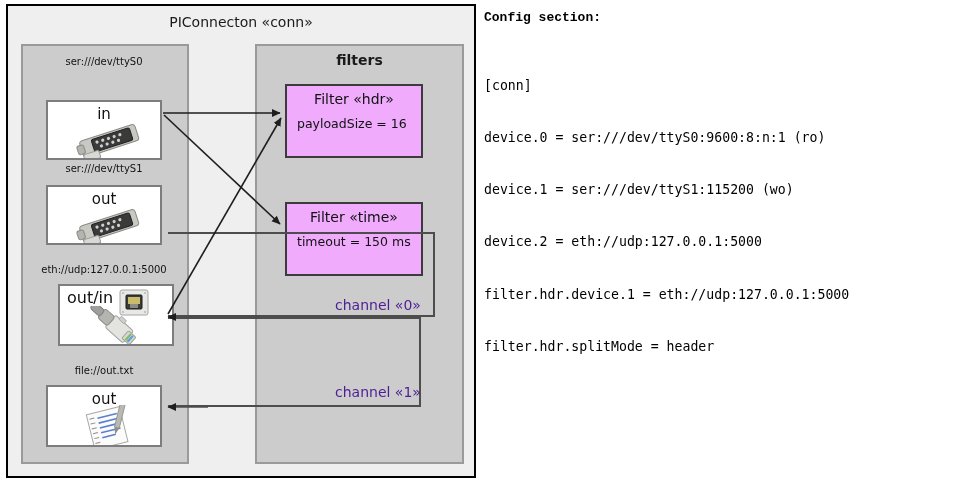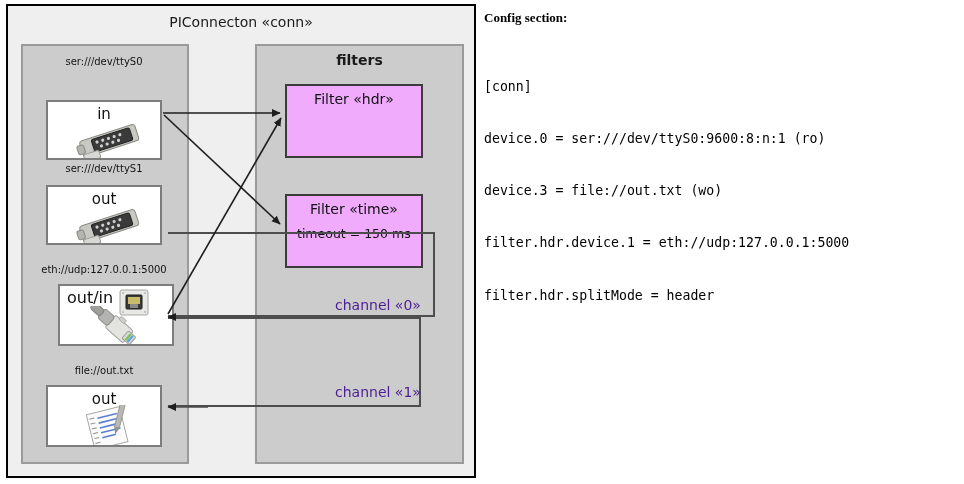--- a/index.html
+++ b/index.html
@@ -82,21 +82,21 @@
 
   
   .icon { position: absolute; }
 
   
   .config {
     position: absolute; left: 484px; top: 6px;
     width: 476px; height: 470px;
   }
   .config-head {
-    font-family: Liberation Serif, serif;
+    font-family: Liberation Mono, monospace;
     font-size: 13px; font-weight: bold; color: #000;
     margin: 4px 0 0 0;
   }
   .config-body {
     font-family: "DejaVu Sans Mono", monospace;
     font-size: 13.2px; color: #000;
     line-height: 17.4px;
     margin-top: 17px;
     white-space: pre;
   }
@@ -216,24 +216,25 @@
             <rect x="38" y="-4" width="5" height="28" fill="#b9b9b4" stroke="#8e8e8a" stroke-width="0.8"></rect>
             <polygon points="38,24 43,24 40.5,31" fill="#8e8e8a"></polygon>
           </g>
         </g>
       </svg>
     </div>
 
     <div class="filt-box" style="left:277px; top:78px; width:138px; height:74px;">
       <div class="filt-title">Filter «hdr»</div>
       <div class="filt-props">
+        <div>payloadSize = 16</div>
       </div>
     </div>
 
-    <div class="filt-box" style="left:277px; top:188px; width:138px; height:74px;">
+    <div class="filt-box" style="left:277px; top:196px; width:138px; height:74px;">
       <div class="filt-title">Filter «time»</div>
       <div class="filt-props">
         <div>timeout = 150 ms</div>
       </div>
     </div>
 
     <div class="chan-box" style="left:160px; top:226px; width:267px; height:85px;"></div>
     <div class="chan-box" style="left:160px; top:311px; width:253px; height:90px;"></div>
 
     <div class="chan-label" style="left:327px; top:291px;">channel «0»</div>
@@ -256,21 +257,22 @@
 
       <line x1="200" y1="401" x2="160" y2="401" stroke="#4d4d4d" stroke-width="1.6" marker-end="url(#ah)"></line>
     </svg>
   </div>
 
   <div class="config">
     <div class="config-head">Config section:</div>
     <div class="config-body">
       <div class="config-line">[conn]</div>
       <div class="config-line">device.0 = ser:///dev/ttyS0:9600:8:n:1 (ro)</div>
-      <div class="config-line">device.3 = file://out.txt (wo)</div>
+      <div class="config-line">device.1 = ser:///dev/ttyS1:115200 (wo)</div>
+      <div class="config-line">device.2 = eth://udp:127.0.0.1:5000</div>
       <div class="config-line">filter.hdr.device.1 = eth://udp:127.0.0.1:5000</div>
       <div class="config-line">filter.hdr.splitMode = header</div>
       
       
       
       
       
       
       
       

